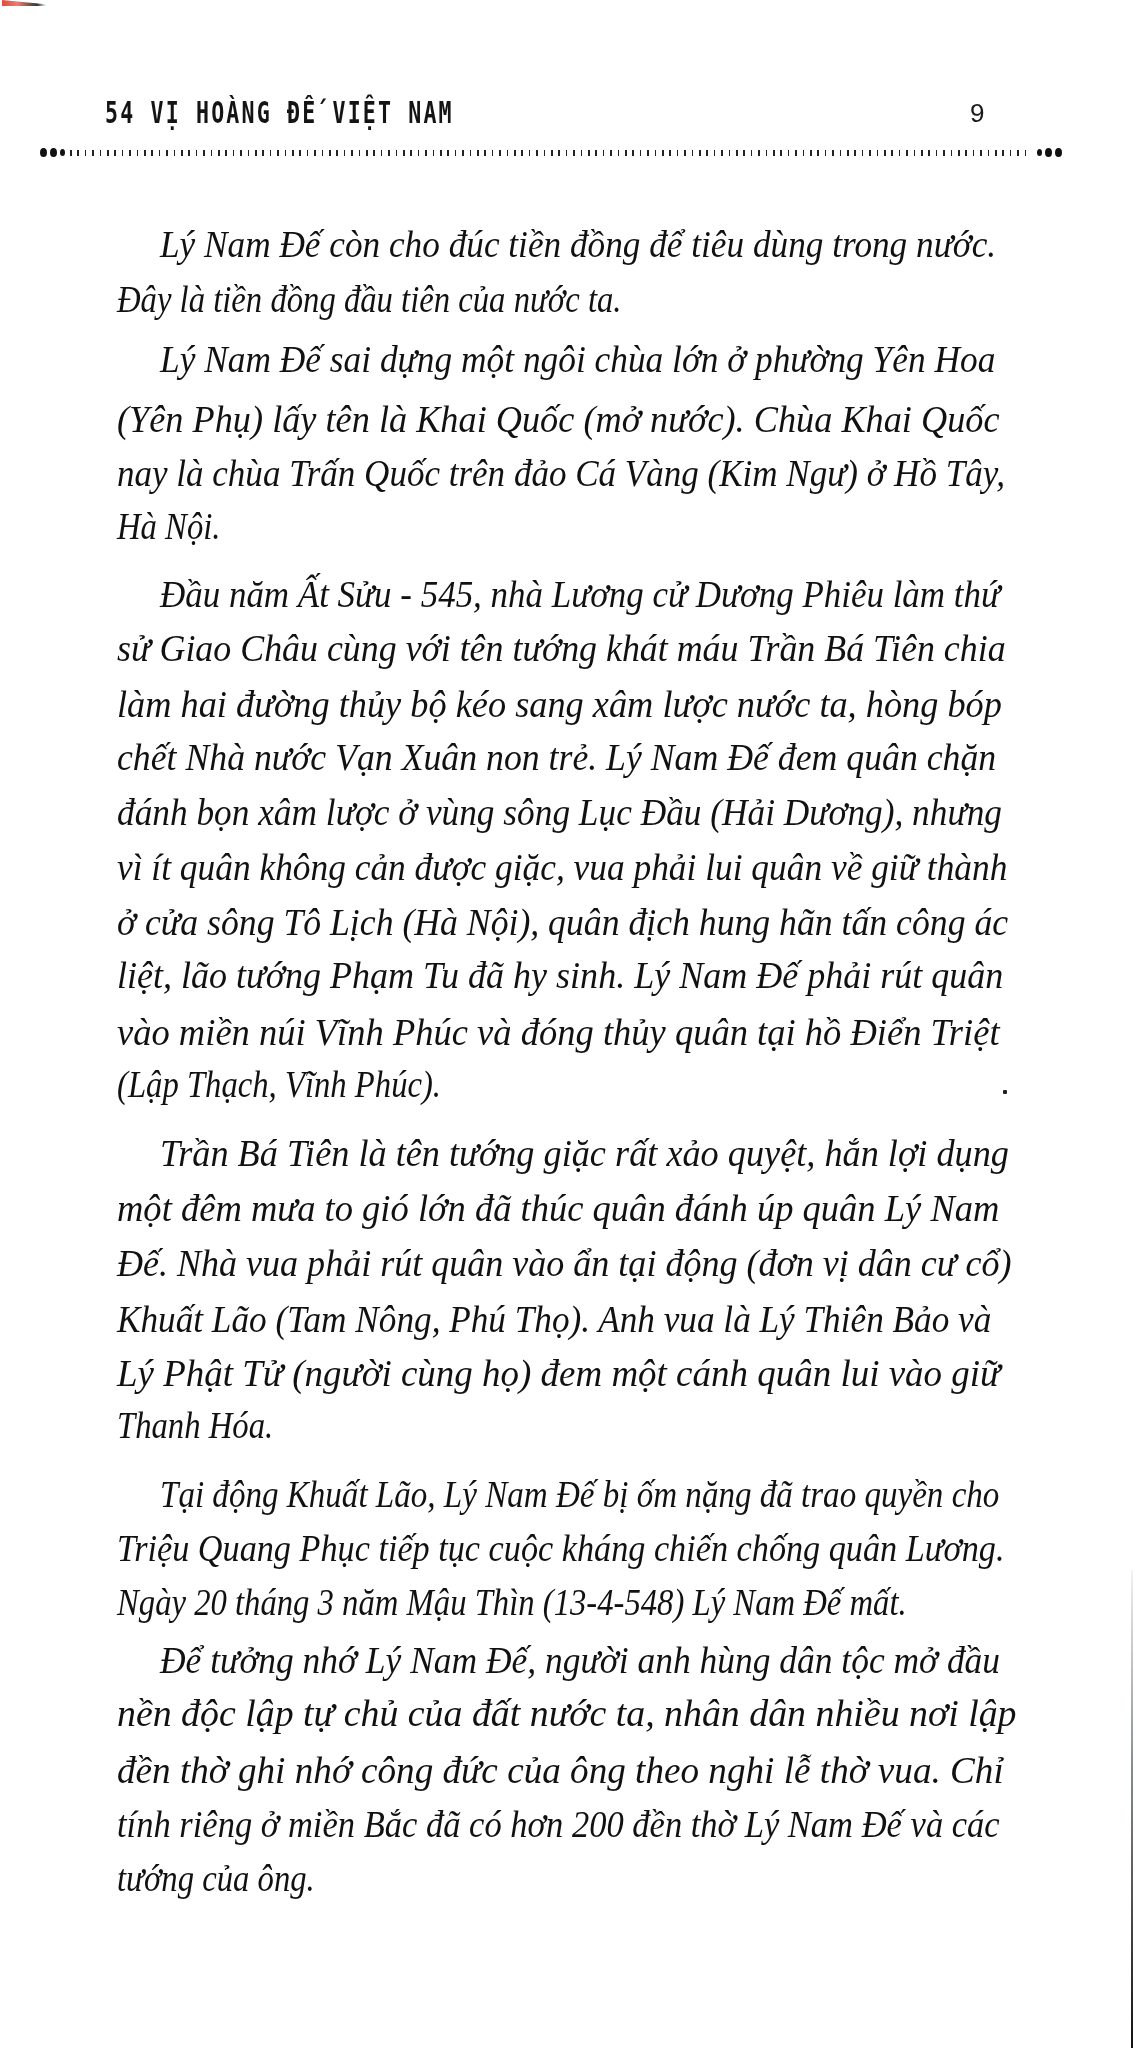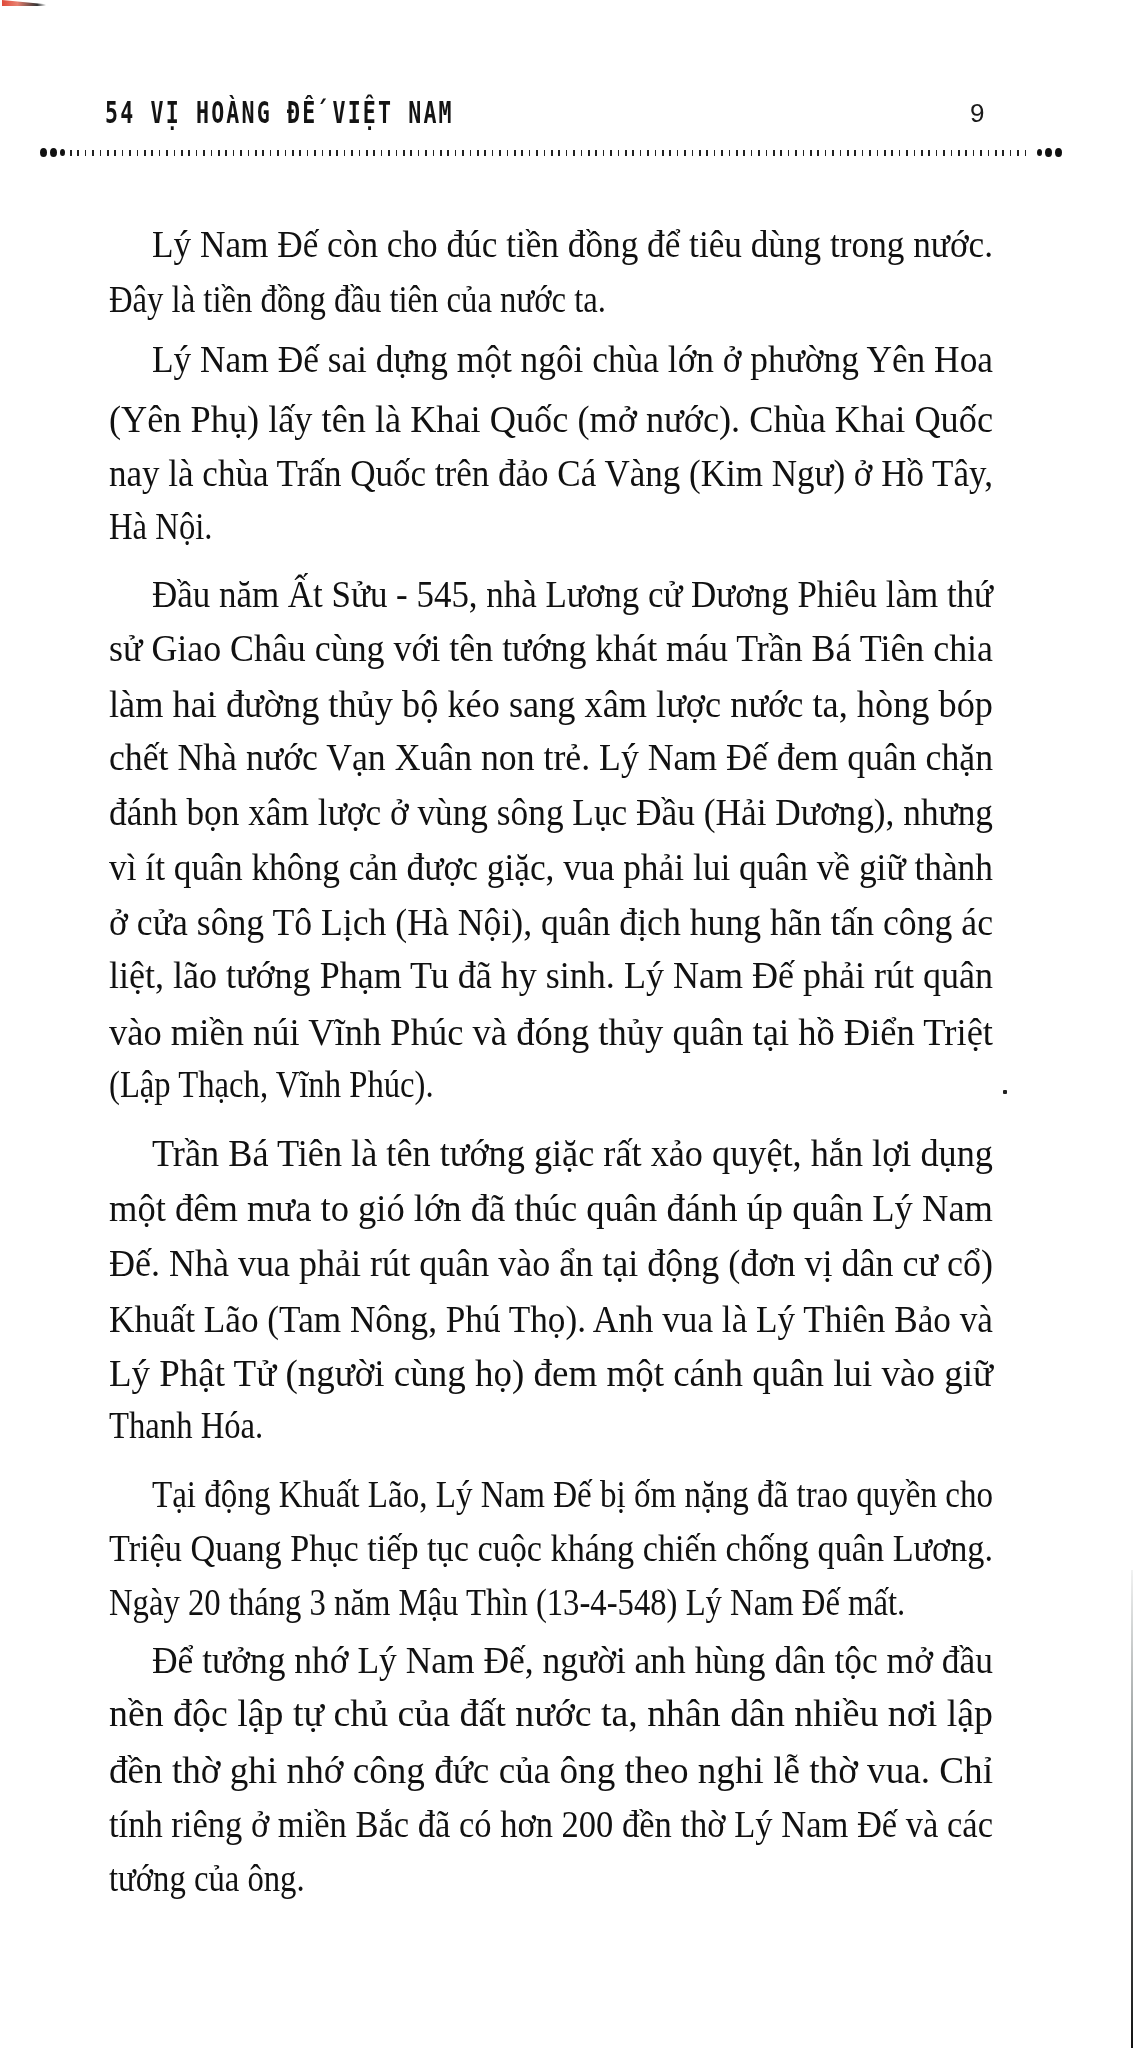--- a/index.html
+++ b/index.html
@@ -17,21 +17,21 @@
   .rule { position: absolute; left: 40px; top: 146px; width: 1022px; height: 14px; }
   .rule .dots-left, .rule .dots-right { position: absolute; top: 2px; display: flex; gap: 3px; }
   .rule .dots-left { left: 0; }
   .rule .dots-right { right: 0; }
   .rule .dot { width: 7px; height: 9px; border-radius: 50%; background: #111; }
   .rule .dot.small { width: 5px; height: 7px; margin-top: 1px; }
   .rule .ticks { position: absolute; left: 30px; right: 30px; top: 4px; height: 6px;
     background-image: repeating-linear-gradient(90deg, #222 0px, #222 1.6px, transparent 1.6px, transparent 7.4px); }
   .body-text { position: absolute; left: 105px; top: 0; width: 884px;
     font-family: "Liberation Serif", serif; font-size: 38px; color: #111; }
-  .line { position: absolute; left: 4px; width: 884px; height: 50px; line-height: 50px; white-space: nowrap; }
+  .line { position: absolute; left: 12px; width: 884px; height: 50px; line-height: 50px; white-space: nowrap; font-style: italic; }
   .line .inner { display: inline-block; transform-origin: left center; }
   .line.indent { padding-left: 43px; width: 841px; }
   .speck { position: absolute; width: 4px; height: 4px; background: #222; border-radius: 1px; }
   .edge-line { position: absolute; left: 1131px; top: 1570px; width: 2px; height: 478px;
     background: linear-gradient(180deg, rgba(120,130,130,0.1) 0%, rgba(60,70,70,0.6) 40%, #111 100%); }
 </style>
 </head>
 <body>
 
 <div class="page">

